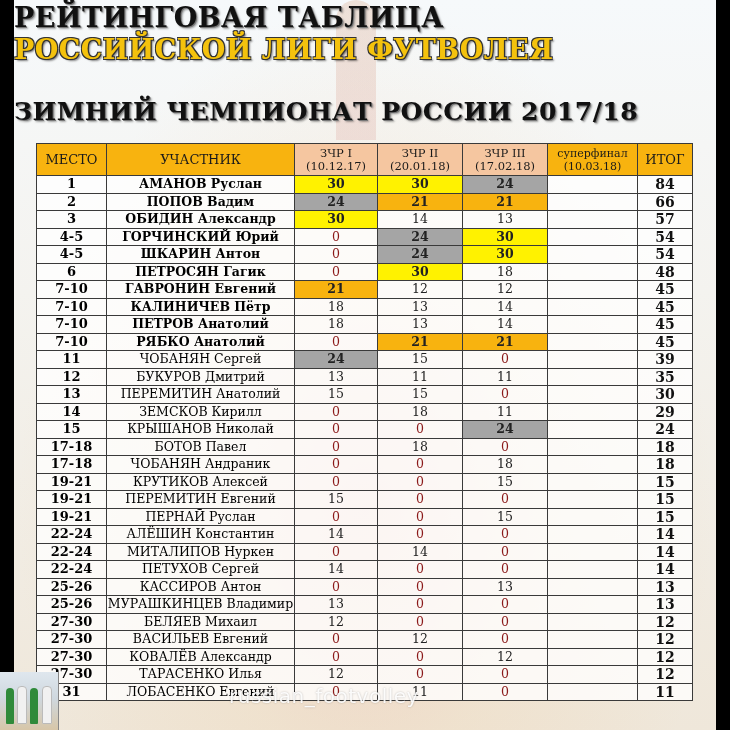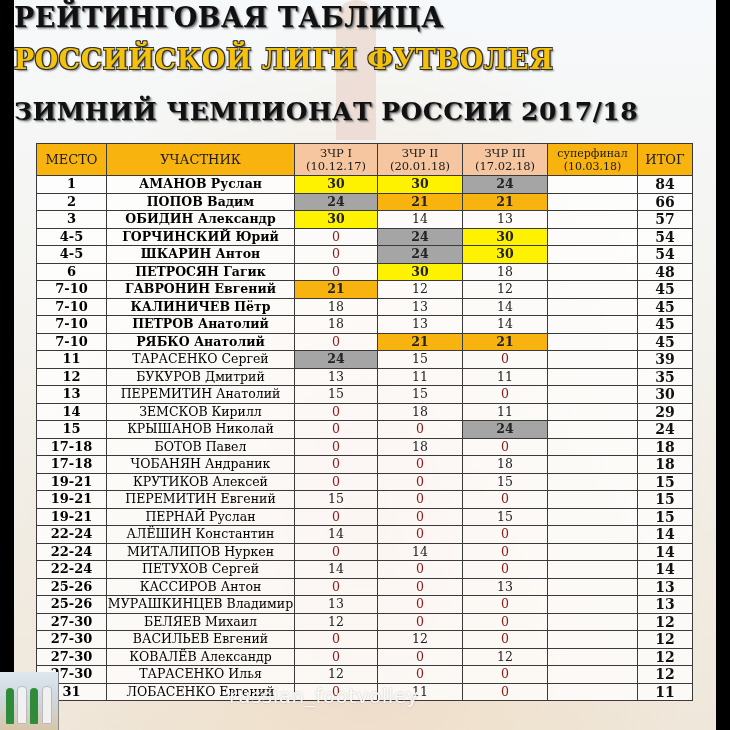--- a/index.html
+++ b/index.html
@@ -21,21 +21,21 @@
   }
   .title1, .title2, .title3 {
     position:absolute; left:0; width:702px; text-align:left;
     font-family:"DejaVu Serif", serif; font-weight:bold; letter-spacing:0.5px;
   }
   .title1 {
     top:2px; font-size:27px; color:#111;
     text-shadow:1px 1px 0 #777, 2px 2px 2px rgba(0,0,0,0.35);
   }
   .title2 {
-    top:44px; font-size:27px; color:#f4c20d;
+    top:34px; font-size:27px; color:#f4c20d;
     text-shadow:1px 1px 0 #333, -1px -1px 0 #333, 1px -1px 0 #333, -1px 1px 0 #333, 2px 2px 2px rgba(0,0,0,0.5);
   }
   .title3 {
     top:97px; font-size:25px; color:#111;
     text-shadow:1px 1px 0 #777, 2px 2px 2px rgba(0,0,0,0.35);
   }
   table.rating {
     position:absolute; left:22px; top:143px; width:656px;
     border-collapse:collapse; table-layout:fixed;
     font-family:"DejaVu Serif", serif; font-size:12.5px;
@@ -191,21 +191,21 @@
           <td class="place">7-10</td>
           <td class="name">РЯБКО Анатолий</td>
           <td class="score zero">0</td>
           <td class="score c-orange">21</td>
           <td class="score c-orange">21</td>
           <td class="super"></td>
           <td class="total">45</td>
         </tr>
         <tr>
           <td class="place">11</td>
-          <td class="name">ТАРАСЕНКО Сергей</td>
+          <td class="name">ЧОБАНЯН Сергей</td>
           <td class="score c-gray">24</td>
           <td class="score">15</td>
           <td class="score zero">0</td>
           <td class="super"></td>
           <td class="total">39</td>
         </tr>
         <tr>
           <td class="place">12</td>
           <td class="name">БУКУРОВ Дмитрий</td>
           <td class="score">13</td>

